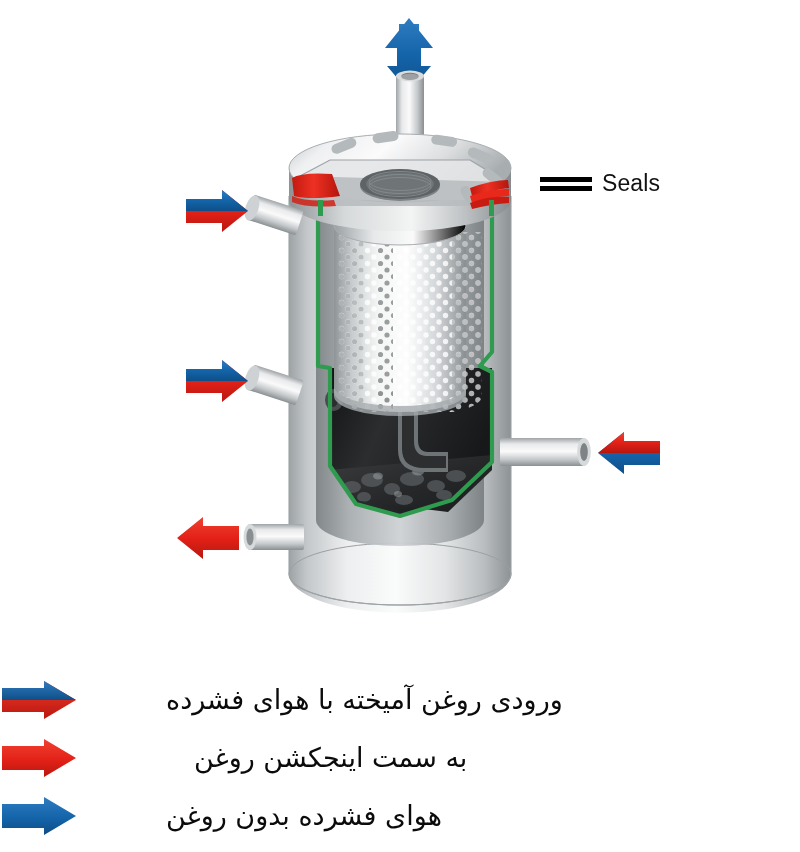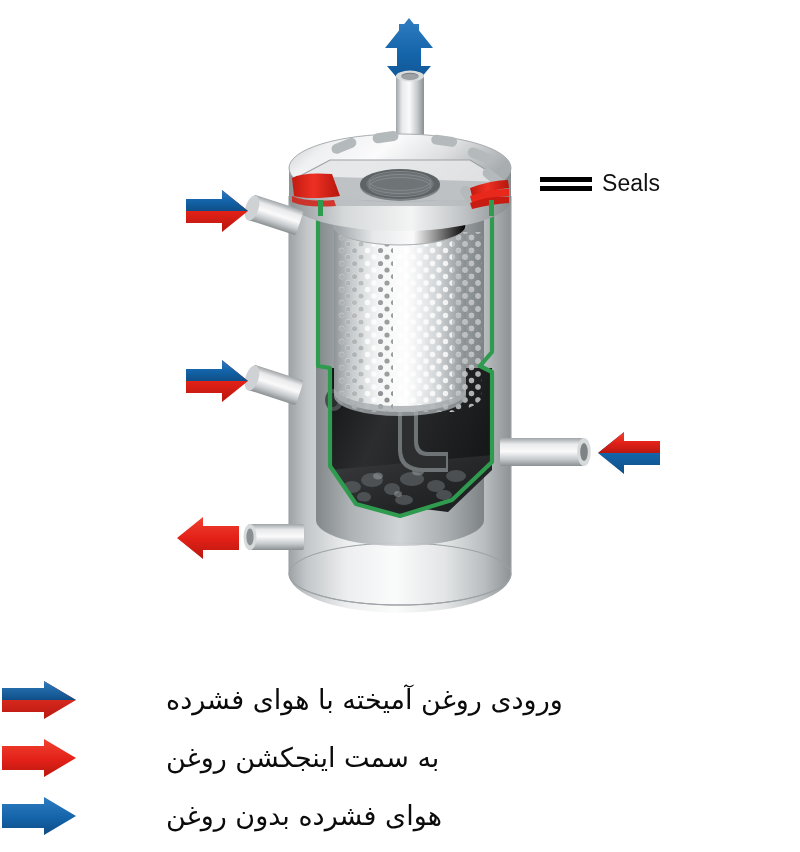--- a/index.html
+++ b/index.html
@@ -33,21 +33,21 @@
   
   .legend{
     position:absolute;left:0;top:660px;width:677px;height:212px;
     direction:rtl;
   }
   .legend-row{
     position:absolute;left:0;width:800px;height:56px;
     display:flex;flex-direction:row-reverse;align-items:center;
   }
   .legend-row.r0{top:12px;}
-  .legend-row.r1{top:70px;}
+  .legend-row.r1{top:70px;gap:28px;}
   .legend-row.r2{top:128px;}
 
   .legend-label{
     font-size:27px;color:#0b0b0b;line-height:1.25;
     white-space:nowrap;text-align:right;
     font-family:"DejaVu Sans","Liberation Sans",sans-serif;
   }
   .legend-row.r0 .legend-label{margin-right:92px;}
   .legend-row.r1 .legend-label{margin-right:212px;}
   .legend-row.r2 .legend-label{margin-right:79px;}

